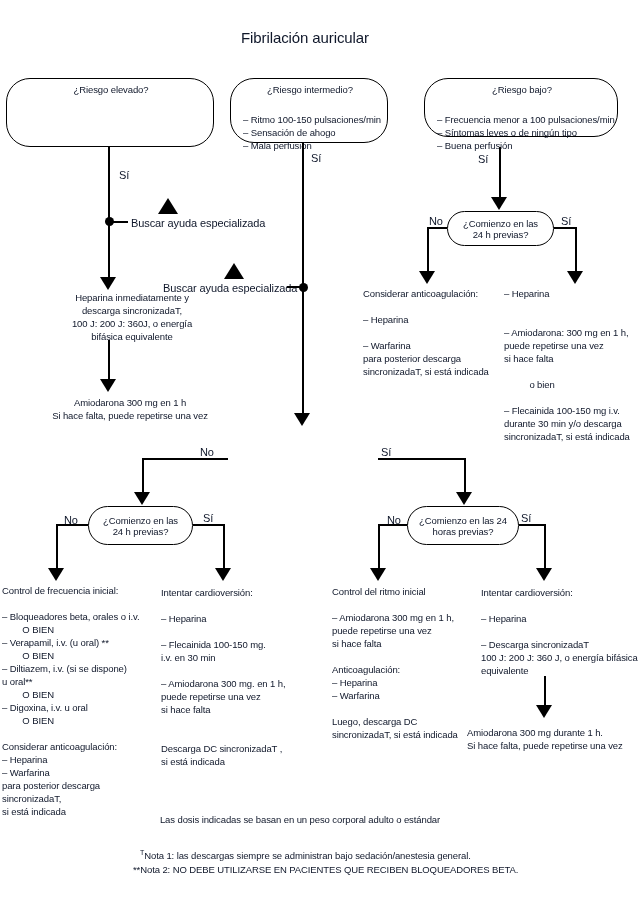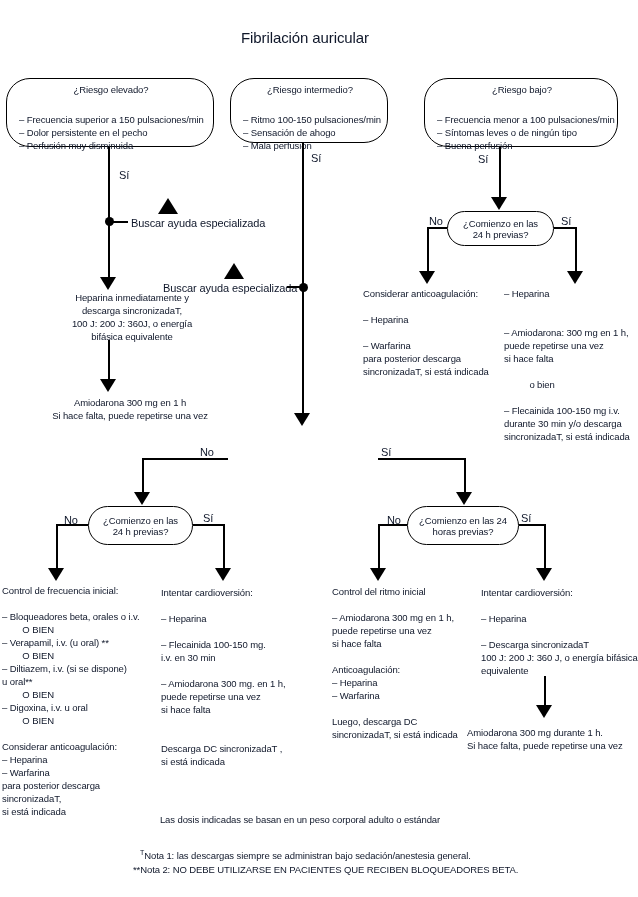--- a/index.html
+++ b/index.html
@@ -32,33 +32,30 @@
 </style>
 </head>
 <body>
 
 <div class="canvas">
 
   <div class="title" style="left:155px; top:29px; width:300px;">Fibrilación auricular</div>
 
   <div class="box" style="left:6px; top:78px; width:208px; height:69px;">
     <div class="bq">¿Riesgo elevado?</div>
-    <div class="bi">– Frecuencia superior a 150 pulsaciones/min
-– Dolor persistente en el pecho
-– Perfusión muy disminuida</div>
   </div>
 
   <div class="box" style="left:230px; top:78px; width:158px; height:65px;">
     <div class="bq">¿Riesgo intermedio?</div>
     <div class="bi">– Ritmo 100-150 pulsaciones/min
 – Sensación de ahogo
 – Mala perfusión</div>
   </div>
 
-  <div class="box" style="left:424px; top:78px; width:194px; height:69px;">
+  <div class="box" style="left:424px; top:78px; width:194px; height:59px;">
     <div class="bq">¿Riesgo bajo?</div>
     <div class="bi">– Frecuencia menor a 100 pulsaciones/min
 – Síntomas leves o de ningún tipo
 – Buena perfusión</div>
   </div>
 
   <div class="vline" style="left:108px; top:147px; height:130px;"></div>
   <div class="label" style="left:119px; top:169px;">Sí</div>
   <div class="dot" style="left:105px; top:217px;"></div>
   <div class="hline" style="left:110px; top:221px; width:18px;"></div>

